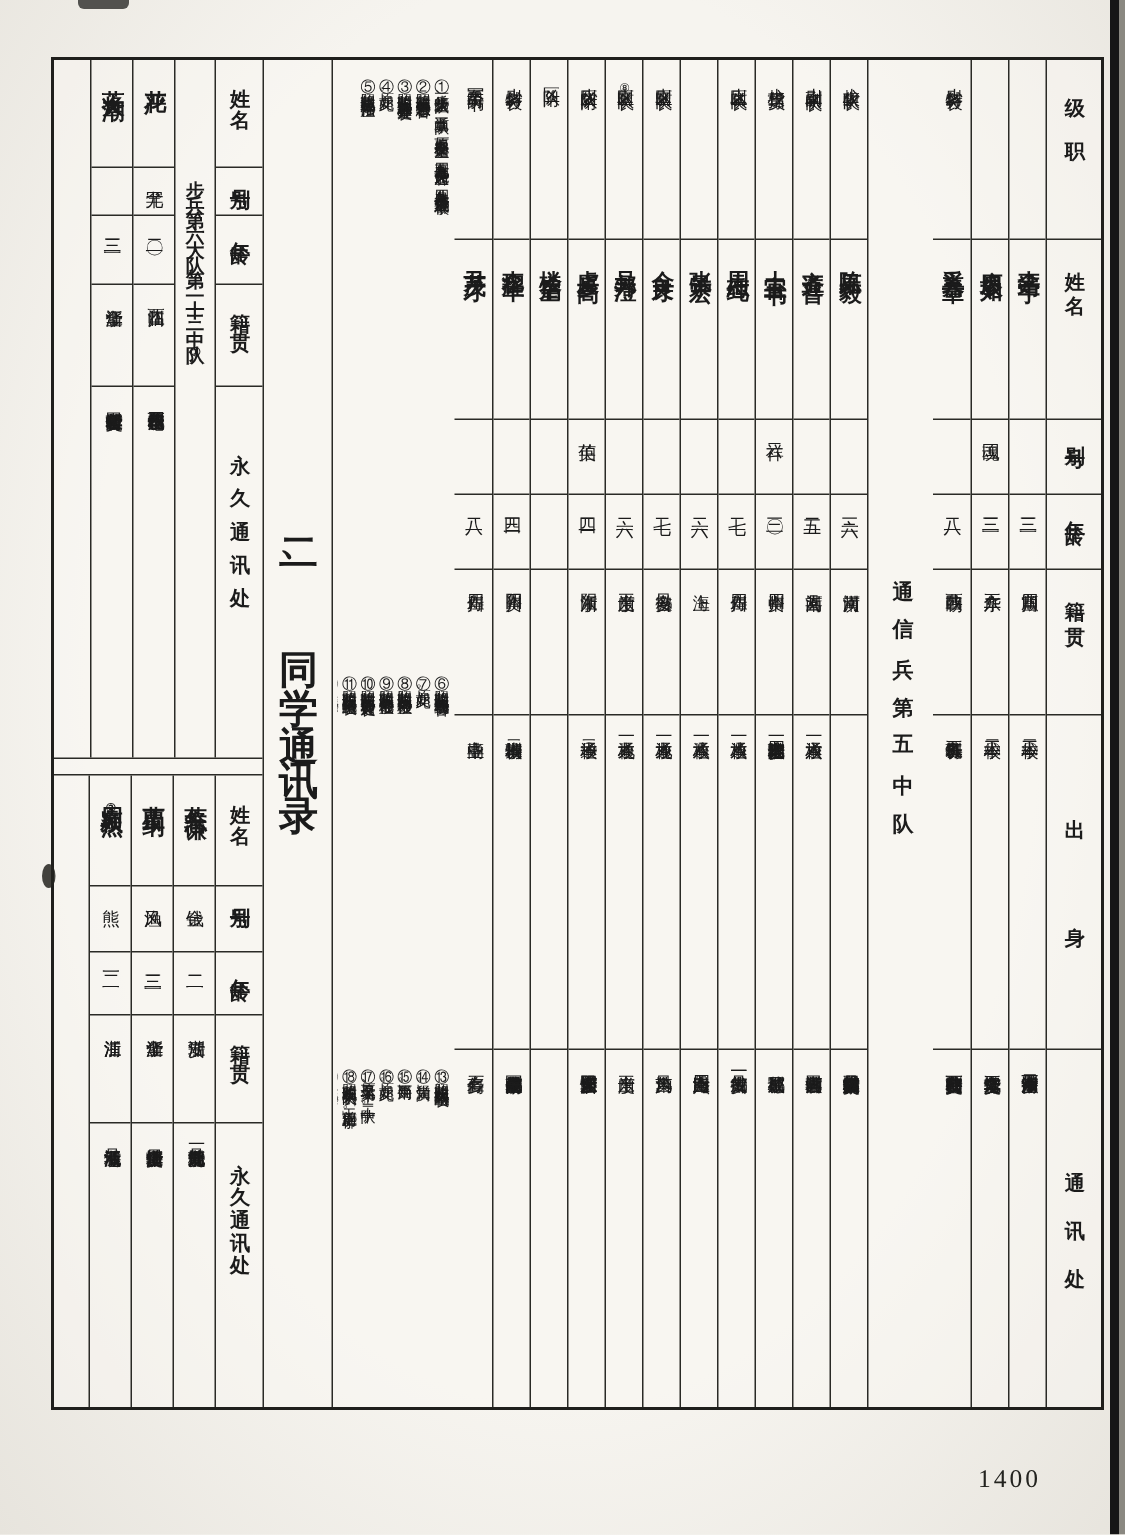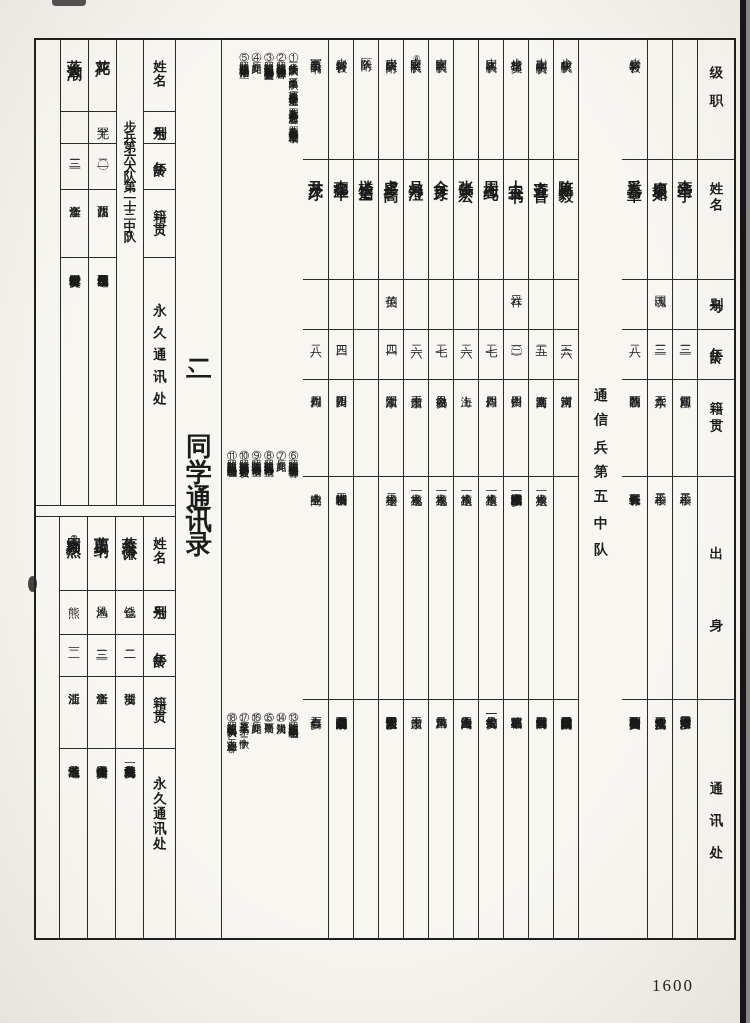--- a/index.html
+++ b/index.html
@@ -617,19 +617,19 @@
               <div class="cell last">
                 <span class="v body-txt">浙江浦江城毛巷伍号</span>
               </div>
             </div></div>
         <div class="lcol l-fill"></div>
       </div>
     </div>
 
   </div>
 
-  <div class="page-number">1600</div>
+  <div class="page-number">1400</div>
 
   <div class="edge-soft"></div>
   <div class="edge-bar"></div>
   <div class="smear-top"></div>
   <div class="blob-left"></div>
 </div>
 
 </body></html>

